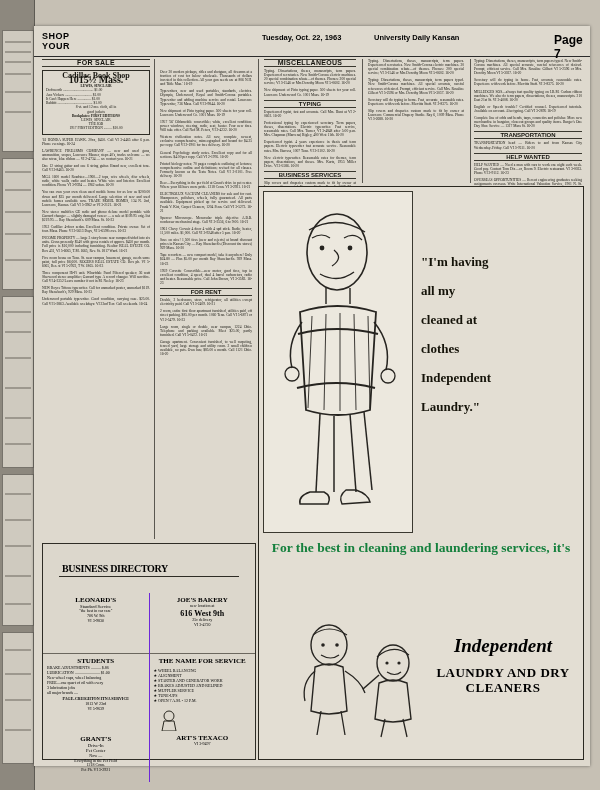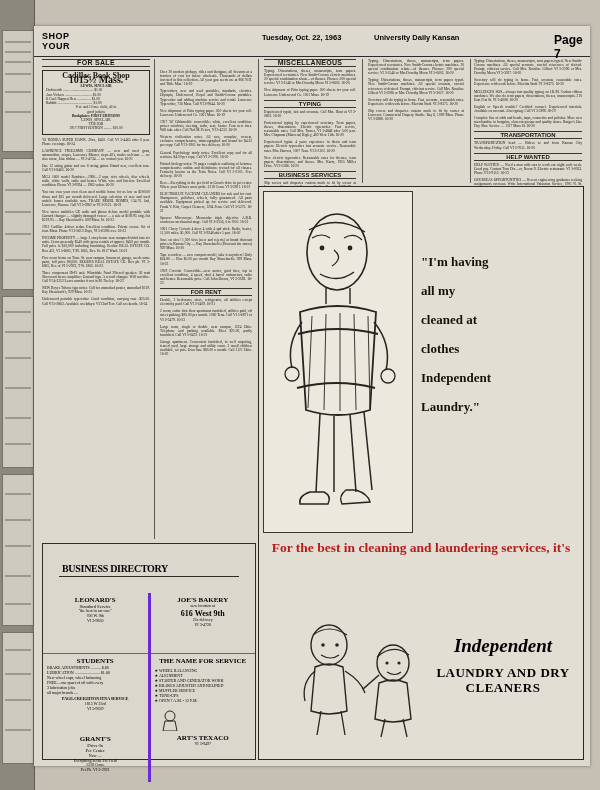--- a/index.html
+++ b/index.html
@@ -91,21 +91,21 @@
   
   .bizdir{
     position:absolute;left:8px;top:517px;width:212px;height:215px;
     border:1.2px solid #2e2c25;background:#dcd7cc;
   }
   .bizdir h2{
     margin:16px;padding:3px 0 2px 3px;font-size:10px;font-family:"Liberation Serif",serif;
     font-weight:bold;border-bottom:1px solid #2e2c25;letter-spacing:-.3px;
   }
   .bd-grid{display:flex;height:189px;}
-  .bd-col{flex:1;border-right:3px solid #6d28d9;padding:0;}
+  .bd-col{flex:1;border-right:1px solid #6d28d9;padding:0;}
   .bd-col:last-child{border-right:none;}
   .bd-box{border-bottom:1px solid #6b675e;padding:3px 2px;text-align:center;}
   .bd-box .nm{font-weight:bold;font-size:7px;}
   .bd-box .sub{font-size:4.6px;line-height:5.4px;}
   .bd-box .sm{font-size:4px;line-height:4.8px;}
   .bd-list{font-size:4px;text-align:left;line-height:5px;padding-left:2px;}
   
   .bigad{
     position:absolute;left:224px;top:160px;width:324px;height:572px;
     border:1.5px solid #2a2820;background:#e3ded3;
@@ -115,21 +115,21 @@
     border:1px solid #3a382f;background:#ece8de;
   }
   .quote{
     position:absolute;left:162px;top:60px;width:150px;
     font-family:"Liberation Serif",serif;font-weight:bold;font-size:13px;
     line-height:29px;color:#151309;
   }
   .tagline{
     position:absolute;left:6px;top:352px;width:312px;
     font-family:"Liberation Serif",serif;font-size:13.5px;font-weight:bold;
-    line-height:17px;text-align:center;color:#b91c1c;
+    line-height:17px;text-align:center;color:#15803d;
   }
   .bullets{
     position:absolute;left:30px;top:392px;font-size:9.5px;font-weight:bold;
     font-family:"Liberation Serif",serif;line-height:13px;
   }
   .bullets div{margin-bottom:3px;}
   .bullets .sub{font-weight:normal;font-size:9px;margin-left:12px;}
   .indep{
     position:absolute;left:170px;top:448px;width:148px;text-align:center;
   }

